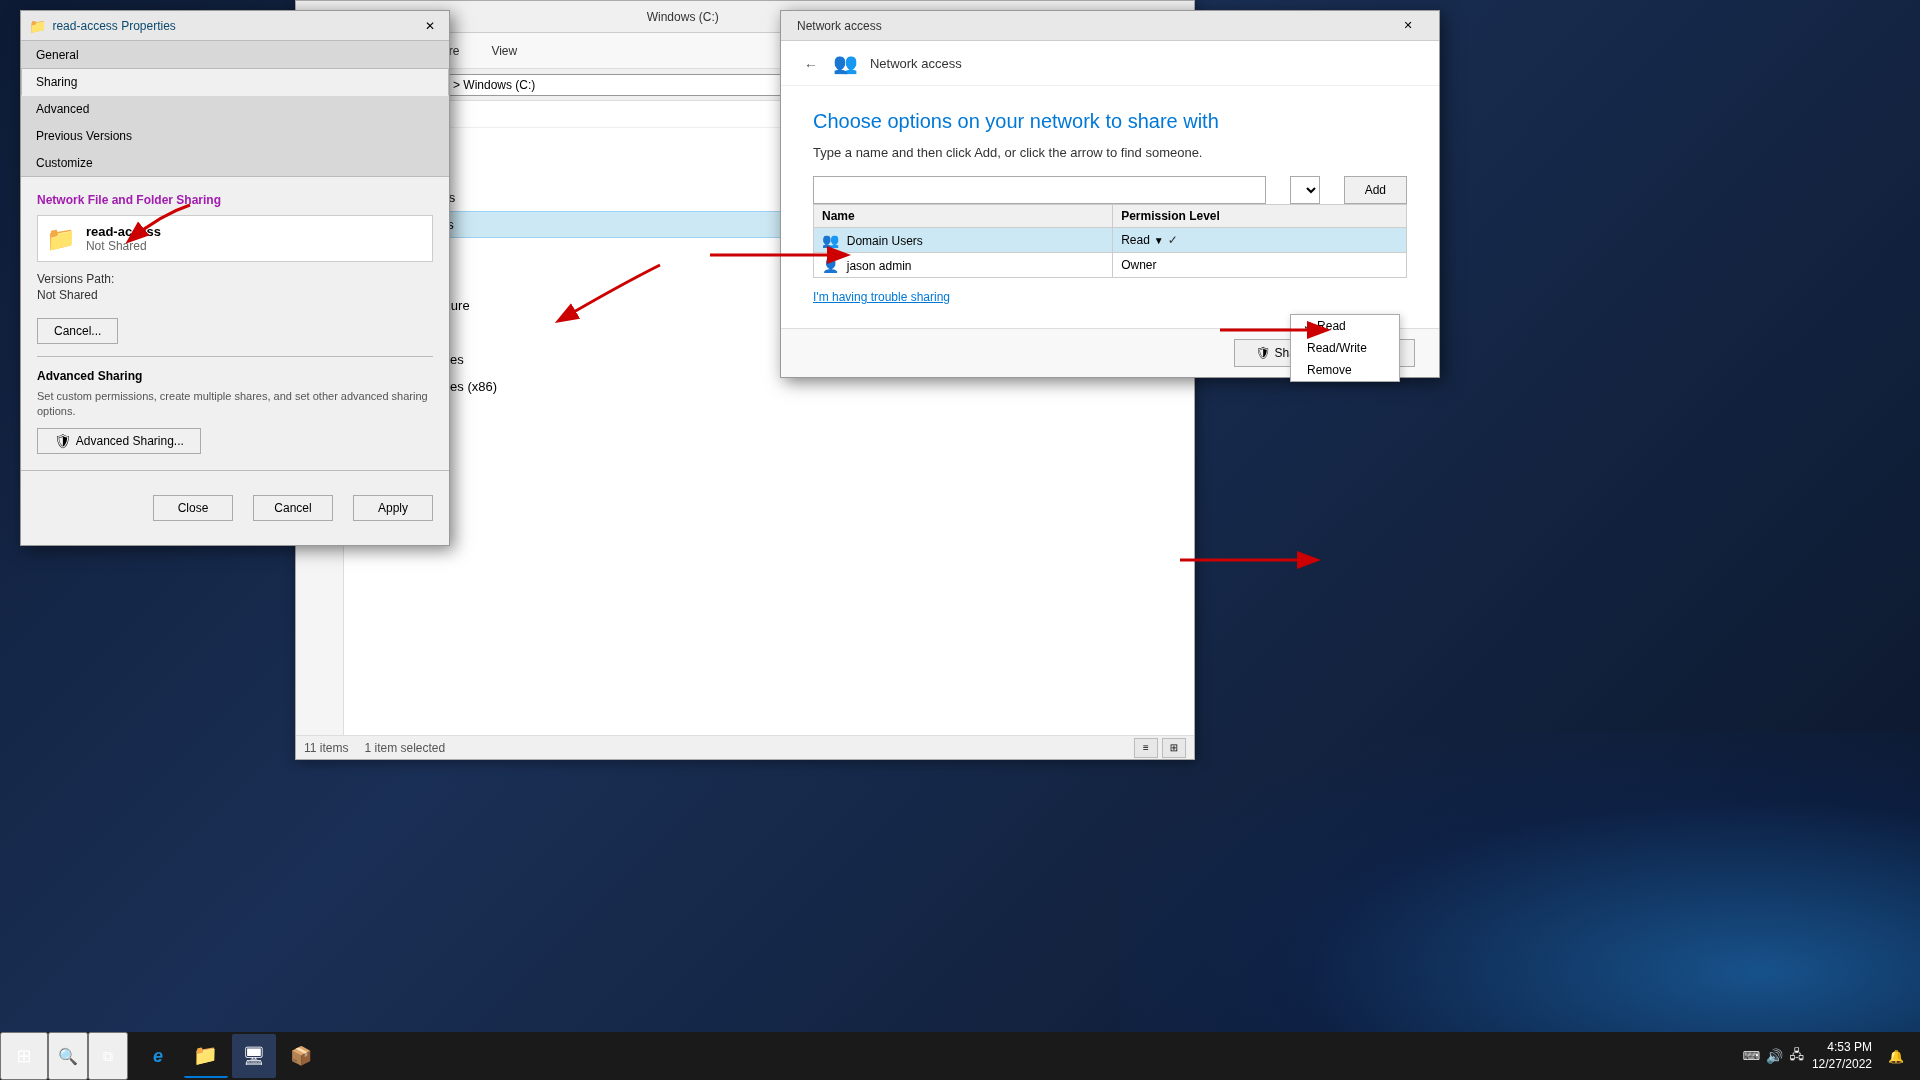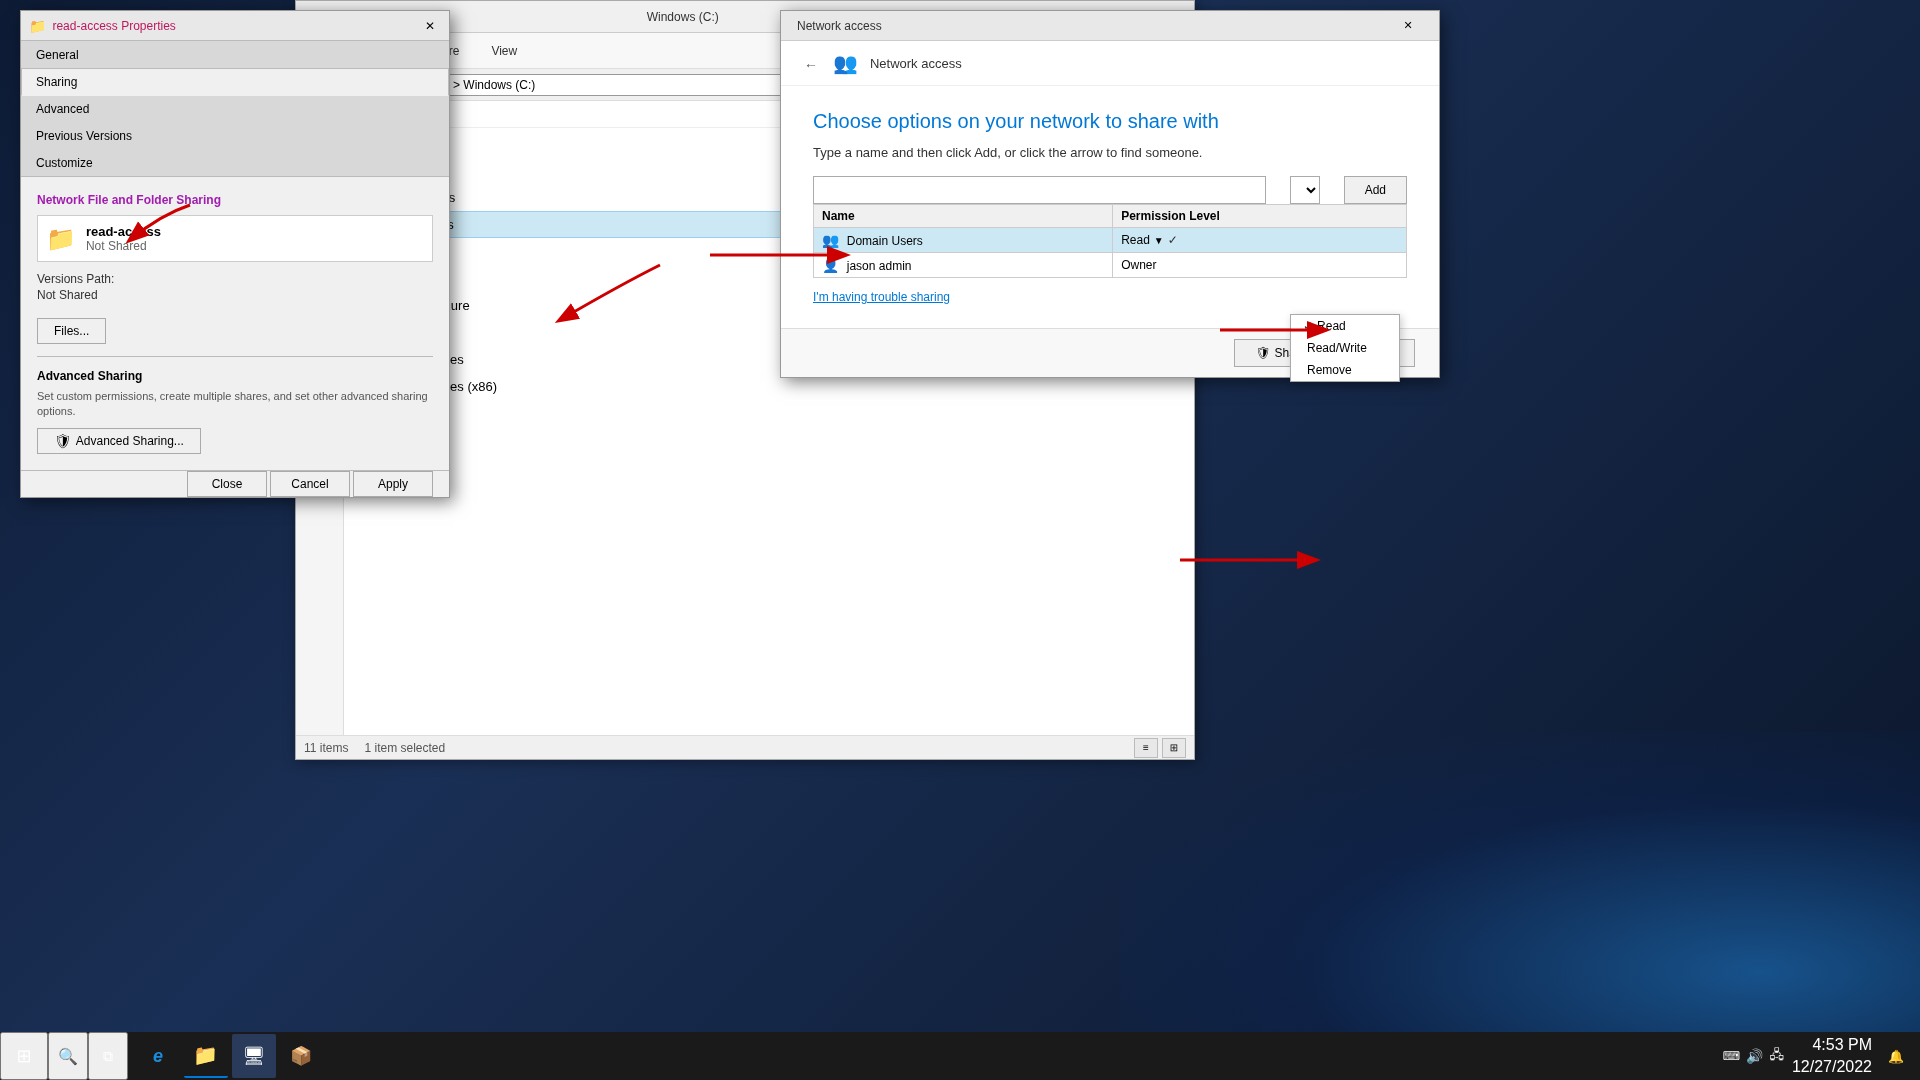--- a/index.html
+++ b/index.html
@@ -84,21 +84,21 @@
       margin-left: auto;
       display: flex;
       align-items: center;
       height: 48px;
       padding-right: 8px;
       gap: 8px;
       color: white;
     }
     .taskbar-time {
       text-align: right;
-      font-size: 16px;
+      font-size: 12px;
       line-height: 1.4;
     }
     .taskbar-notify {
       width: 32px;
       height: 48px;
       display: flex;
       align-items: center;
       justify-content: center;
       cursor: pointer;
       color: white;
@@ -296,21 +296,21 @@
     .dialog-titlebar {
       height: 30px;
       background: #e8e8e8;
       display: flex;
       align-items: center;
       padding: 0 8px;
       border-bottom: 1px solid #bbb;
       gap: 6px;
     }
     .dialog-icon { font-size: 14px; color: #f0a500; }
-    .dialog-title-text { font-size: 12px; color: #be185d; flex: 1; }
+    .dialog-title-text { font-size: 12px; color: #0c4a6e; flex: 1; }
     .dialog-close {
       width: 22px;
       height: 22px;
       border: none;
       background: transparent;
       cursor: pointer;
       font-size: 12px;
       display: flex;
       align-items: center;
       justify-content: center;
@@ -403,23 +403,23 @@
       cursor: pointer;
       display: flex;
       align-items: center;
       gap: 4px;
     }
     .shield-icon { font-size: 14px; }
 
     .dialog-footer {
       display: flex;
       justify-content: flex-end;
-      padding: 0 16px;
+      padding: 24px 16px;
       border-top: 1px solid #bbb;
-      gap: 3px;
+      gap: 20px;
       background: #f0f0f0;
     }
     .footer-btn {
       height: 26px;
       min-width: 80px;
       padding: 0 16px;
       background: #f0f0f0;
       border: 1px solid #aaa;
       font-size: 12px;
       cursor: pointer;
@@ -724,21 +724,21 @@
         <span class="folder-info-icon">📁</span>
         <div class="folder-info-text">
           <span class="folder-info-name">read-access</span>
           <span class="folder-info-status">Not Shared</span>
         </div>
       </div>
       <div class="network-path-section">
         <div class="network-path-label">Versions Path:</div>
         <div class="network-path-value">Not Shared</div>
       </div>
-      <button class="share-button">Files...</button>
+      <button class="share-button">Cancel...</button>
       <hr class="section-divider">
       <div class="advanced-sharing-section">
         <div class="advanced-title">Advanced Sharing</div>
         <div class="advanced-desc">Set custom permissions, create multiple shares, and set other advanced sharing options.</div>
         <button class="advanced-btn">
           <span class="shield-icon">🛡</span>
           <span>Advanced Sharing...</span>
         </button>
       </div>
     </div>

